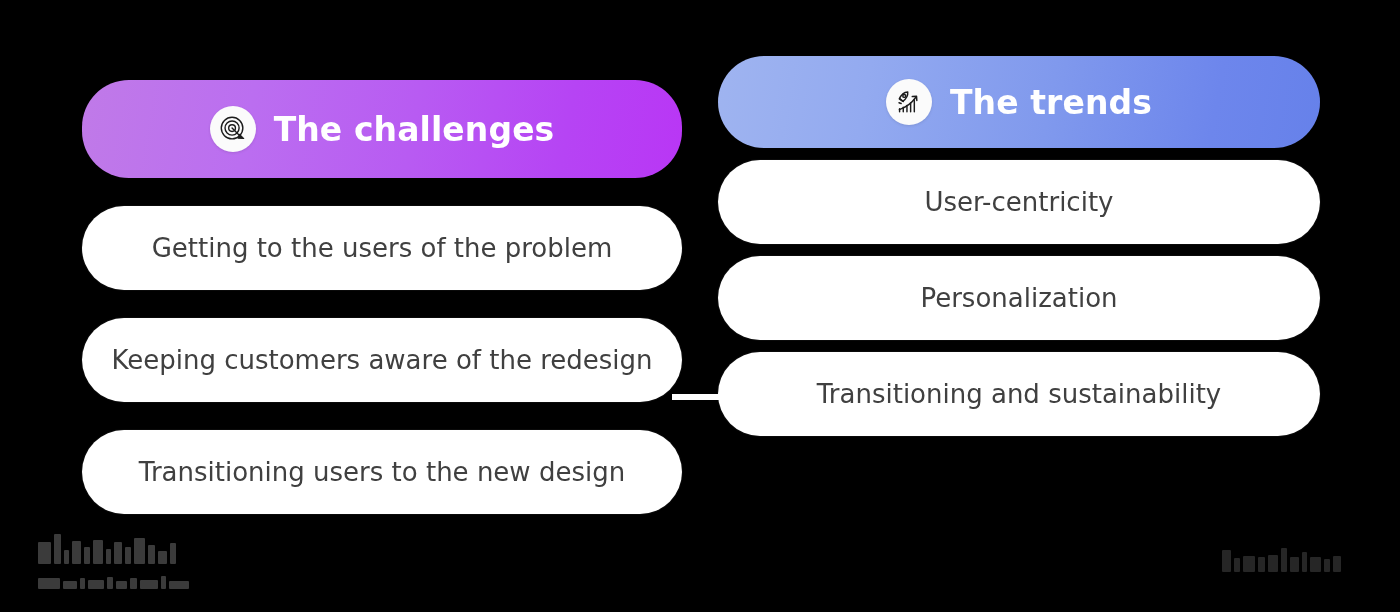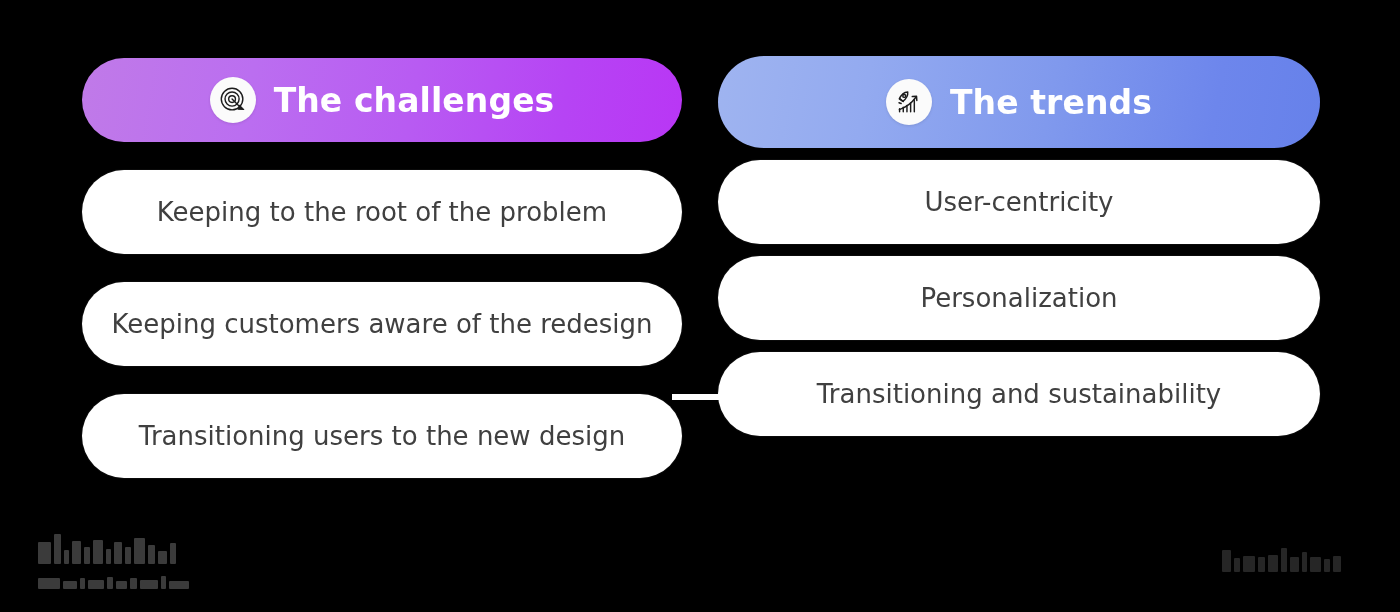--- a/index.html
+++ b/index.html
@@ -50,28 +50,28 @@
 
   .column-right {
     margin-left: 36px;
     width: 602px;
   }
 
   
   .header-pill {
     position: relative;
     width: 100%;
-    height: 84px;
+    height: 98px;
     border-radius: 47px;
     display: flex;
     flex-direction: row;
     align-items: center;
     justify-content: center;
     gap: 18px;
-    margin-top: 58px;
+    margin-top: 80px;
   }
 
   .header-pill.purple {
     background: linear-gradient(100deg, #c07ae8 0%, #bb6ef0 28%, #b85bf2 55%, #b644f4 80%, #b936f5 100%);
   }
 
   .header-pill.blue {
     background: linear-gradient(100deg, #9fb4f0 0%, #93aaf0 25%, #8099ed 55%, #6d86ec 82%, #6681ea 100%);
     margin-top: 56px;
     height: 92px;
@@ -184,21 +184,21 @@
             <circle cx="15" cy="15" r="7.5"></circle>
             <circle cx="15" cy="15" r="3.6"></circle>
             <path d="M15 15 L24.5 24.5"></path>
             <path d="M23 21.6 L27.5 26.2 L21.4 25.8 Z" fill="#1c1c1c" stroke-width="1.1"></path>
           </svg>
         </span>
         <span class="pill-label">The challenges</span>
       </div>
 
       <div class="card">
-        <span class="card-label">Keeping to the root of the problem</span>
+        <span class="card-label">Getting to the users of the problem</span>
       </div>
 
       <div class="card">
         <span class="card-label">Keeping customers aware of the redesign</span>
       </div>
 
       <div class="card">
         <span class="card-label">Transitioning users to the new design</span>
       </div>
 

